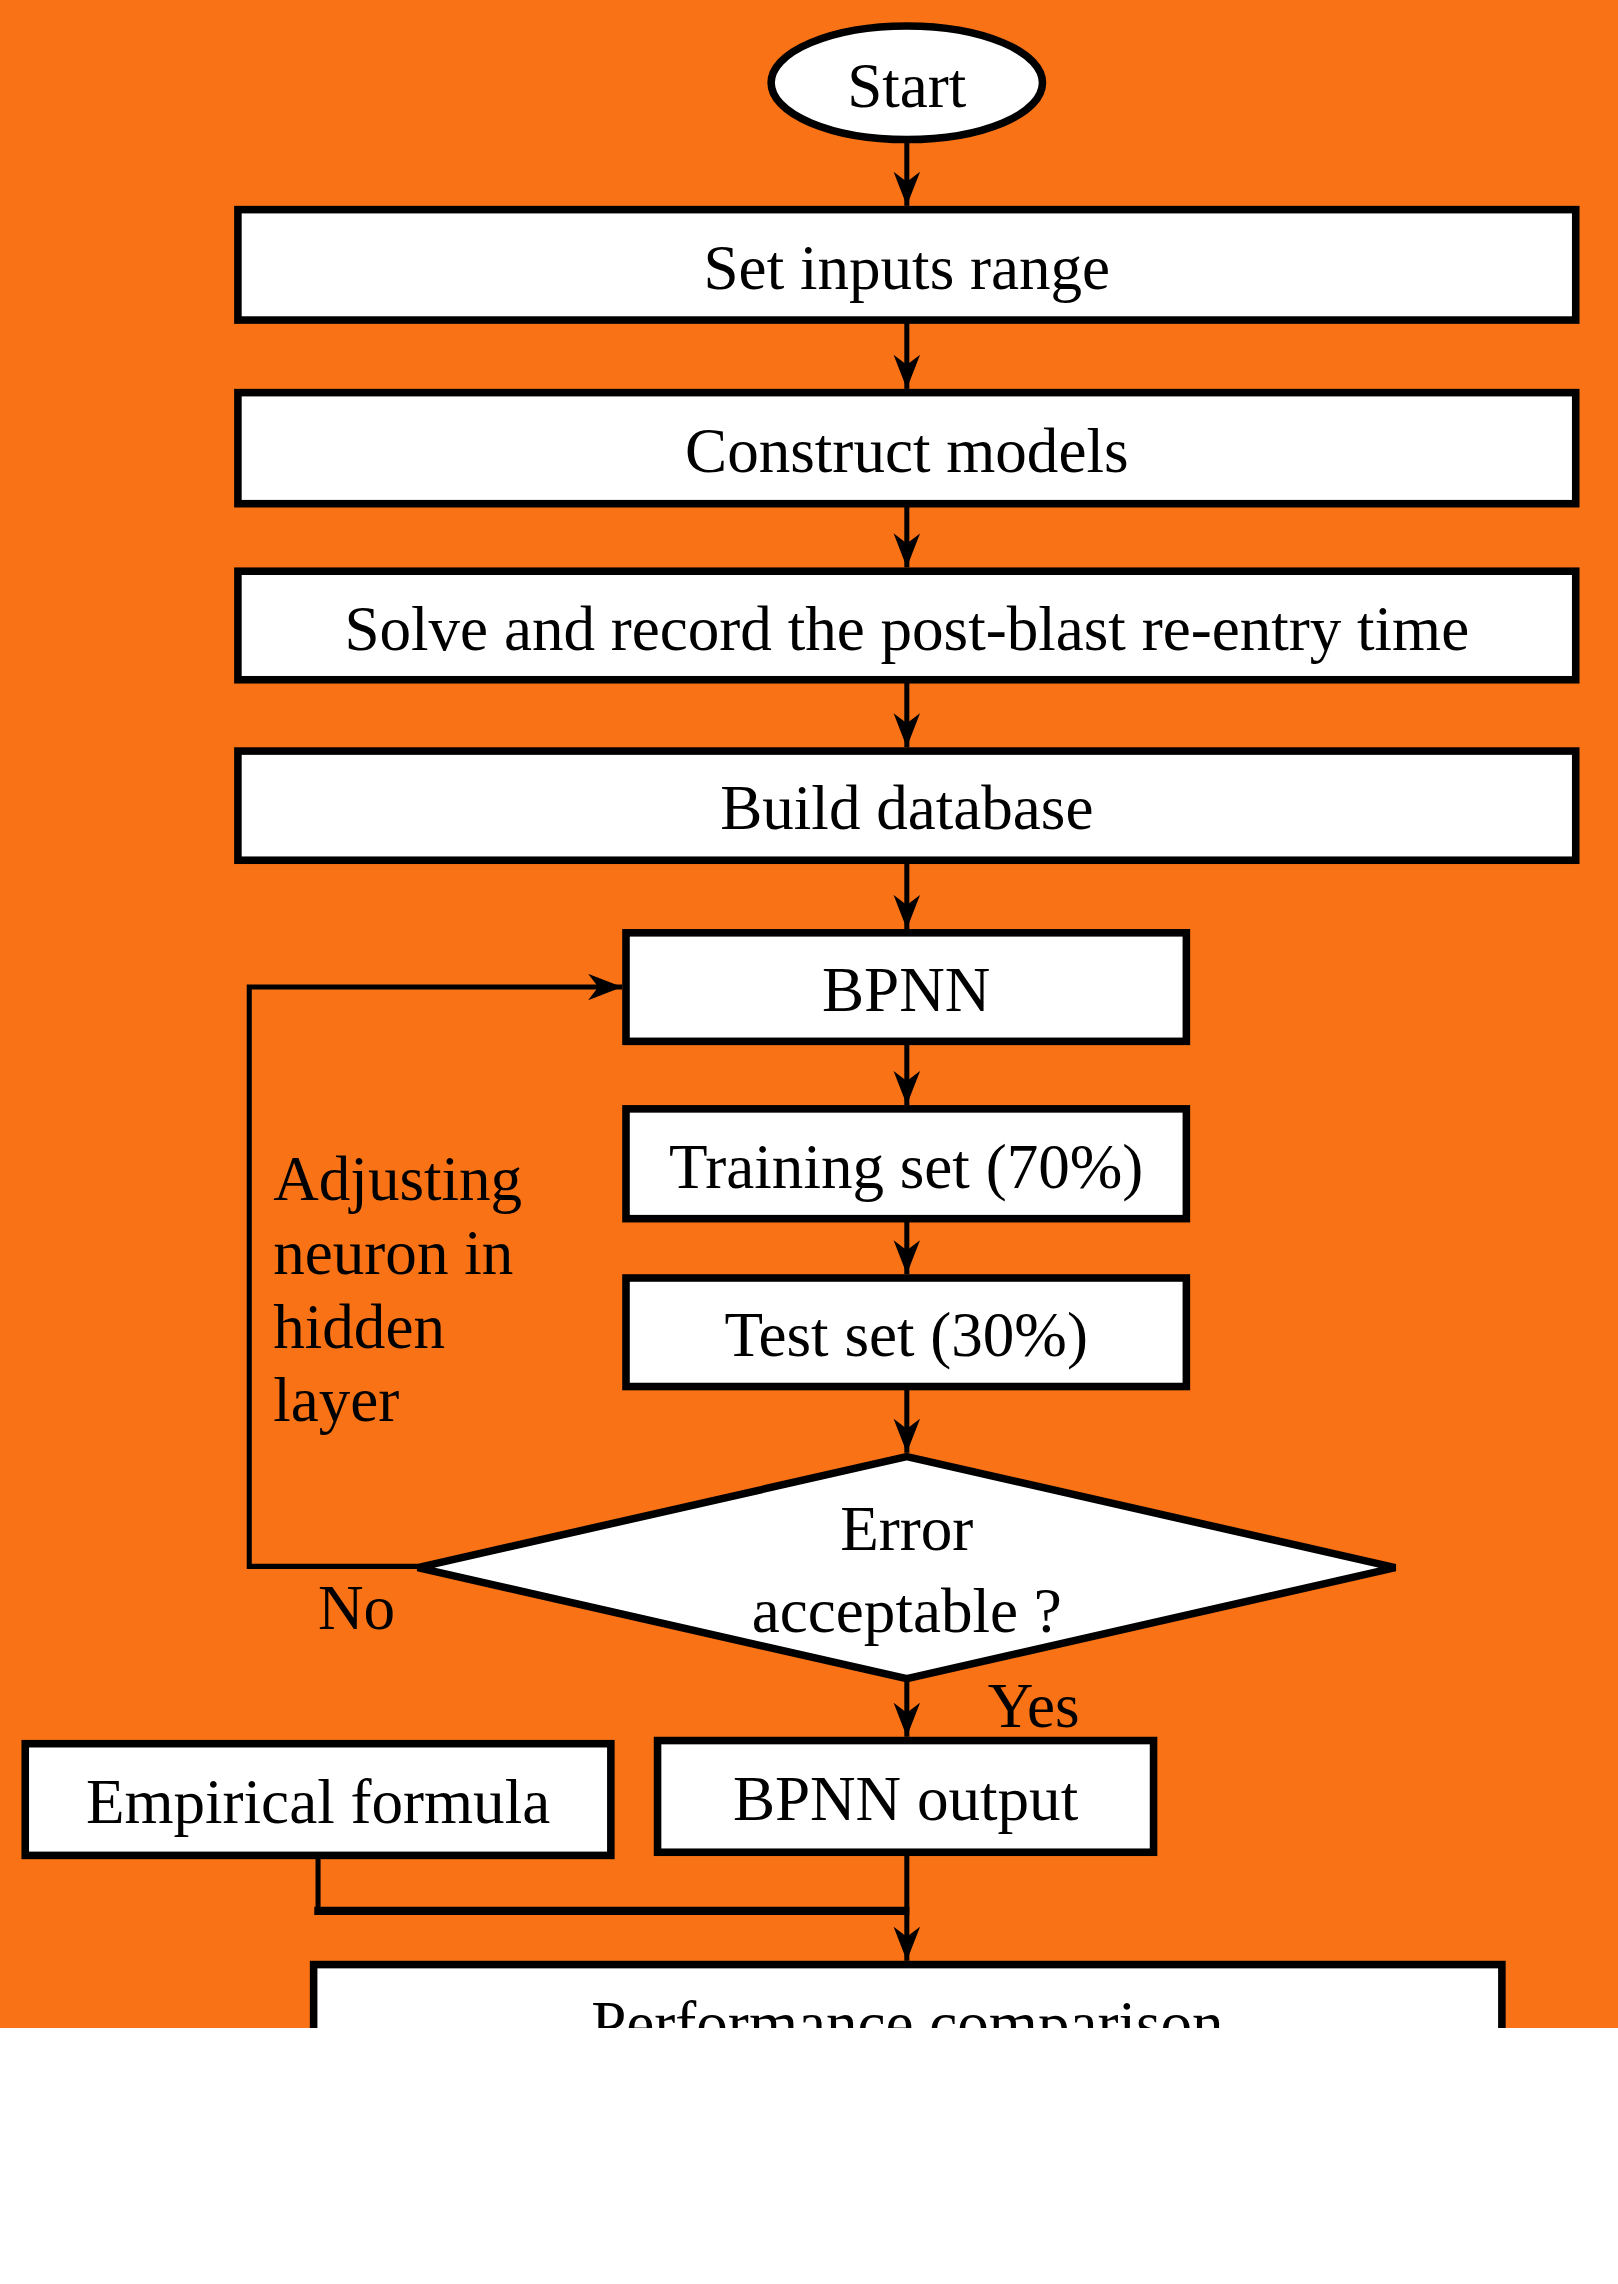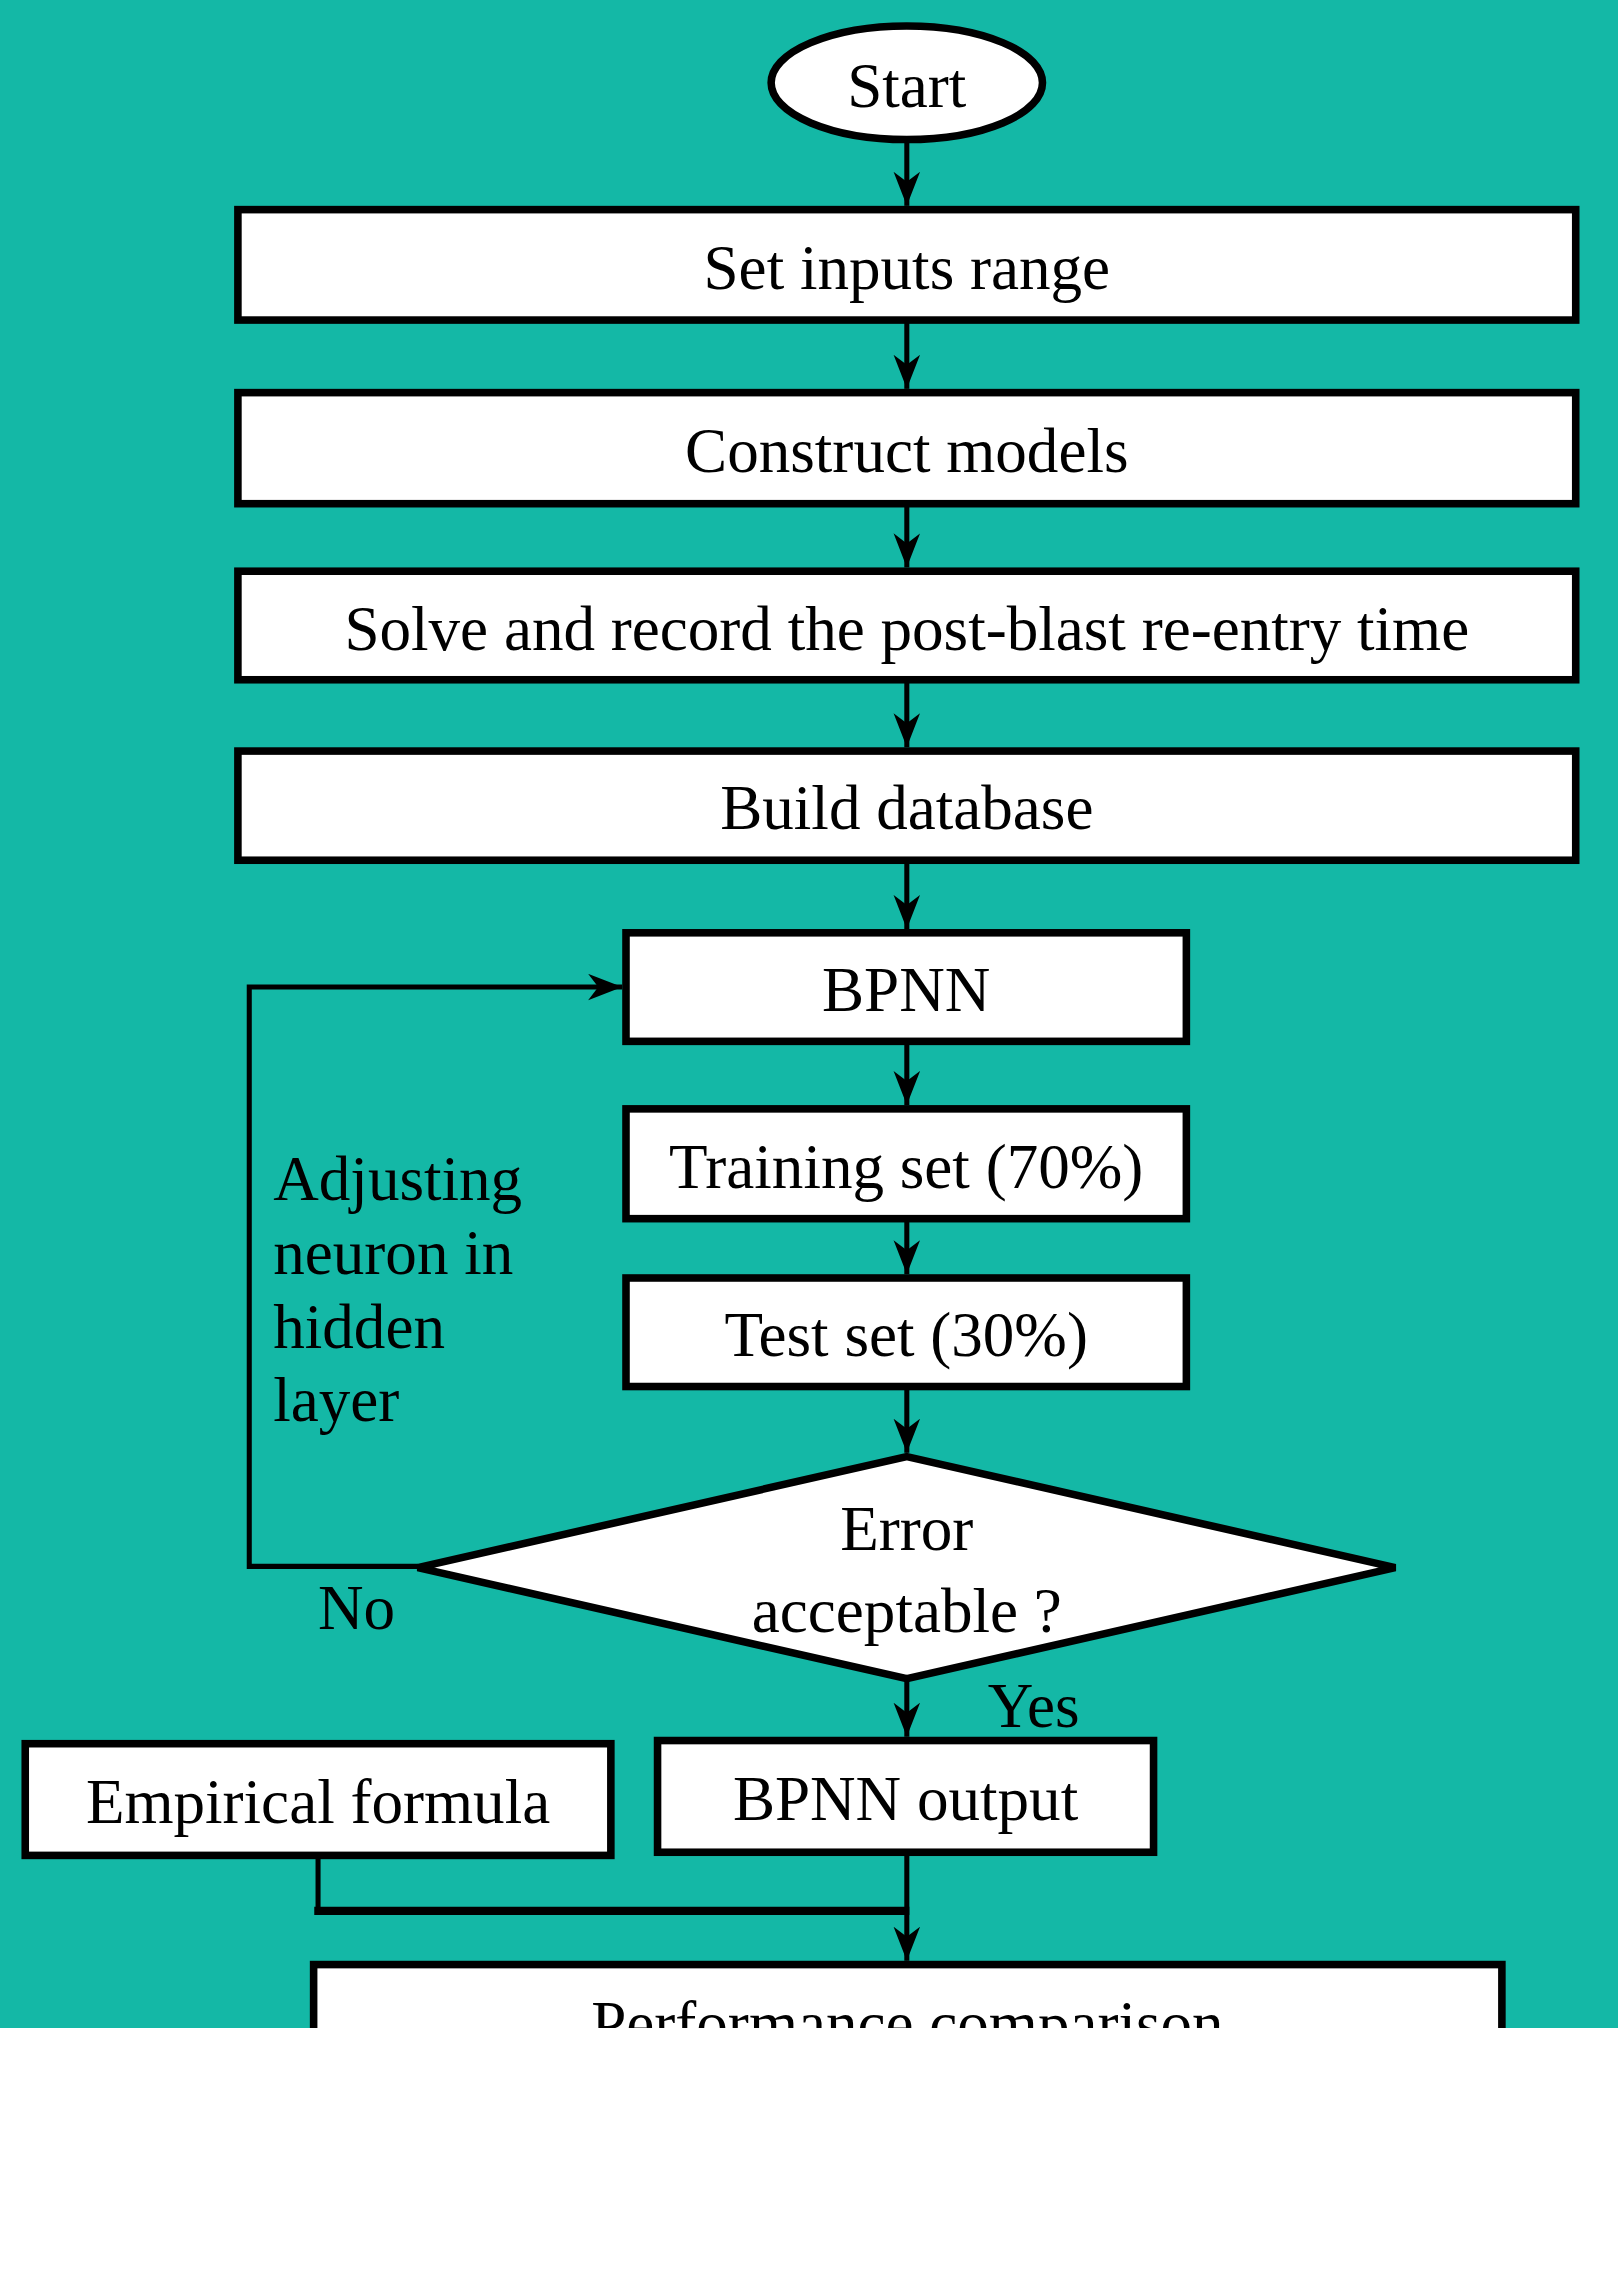--- a/index.html
+++ b/index.html
@@ -1,16 +1,16 @@
 <!DOCTYPE html>
 <html style="font-size:10px"><head>
 <meta charset="utf-8">
 <style>
   html,body{margin:0;padding:0;background:#ffffff;}
-  .page{width:1618px;height:2028px;background:#14b8a6;position:relative;}
+  .page{width:1618px;height:2028px;background:#f97316;position:relative;}
   svg{display:block;}
   .shape{fill:#ffffff;stroke:#000000;stroke-width:12px;}
   .shaft{fill:none;stroke:#000000;stroke-width:8px;}
   .shaft-thick{fill:none;stroke:#000000;stroke-width:13px;}
   .lbl{font-family:"Liberation Serif","DejaVu Serif",serif;font-size:100px;fill:#000000;
        text-anchor:middle;dominant-baseline:central;}
   .lbl-left{font-family:"Liberation Serif","DejaVu Serif",serif;font-size:100px;fill:#000000;
        text-anchor:start;dominant-baseline:central;}
 </style>
 </head>

